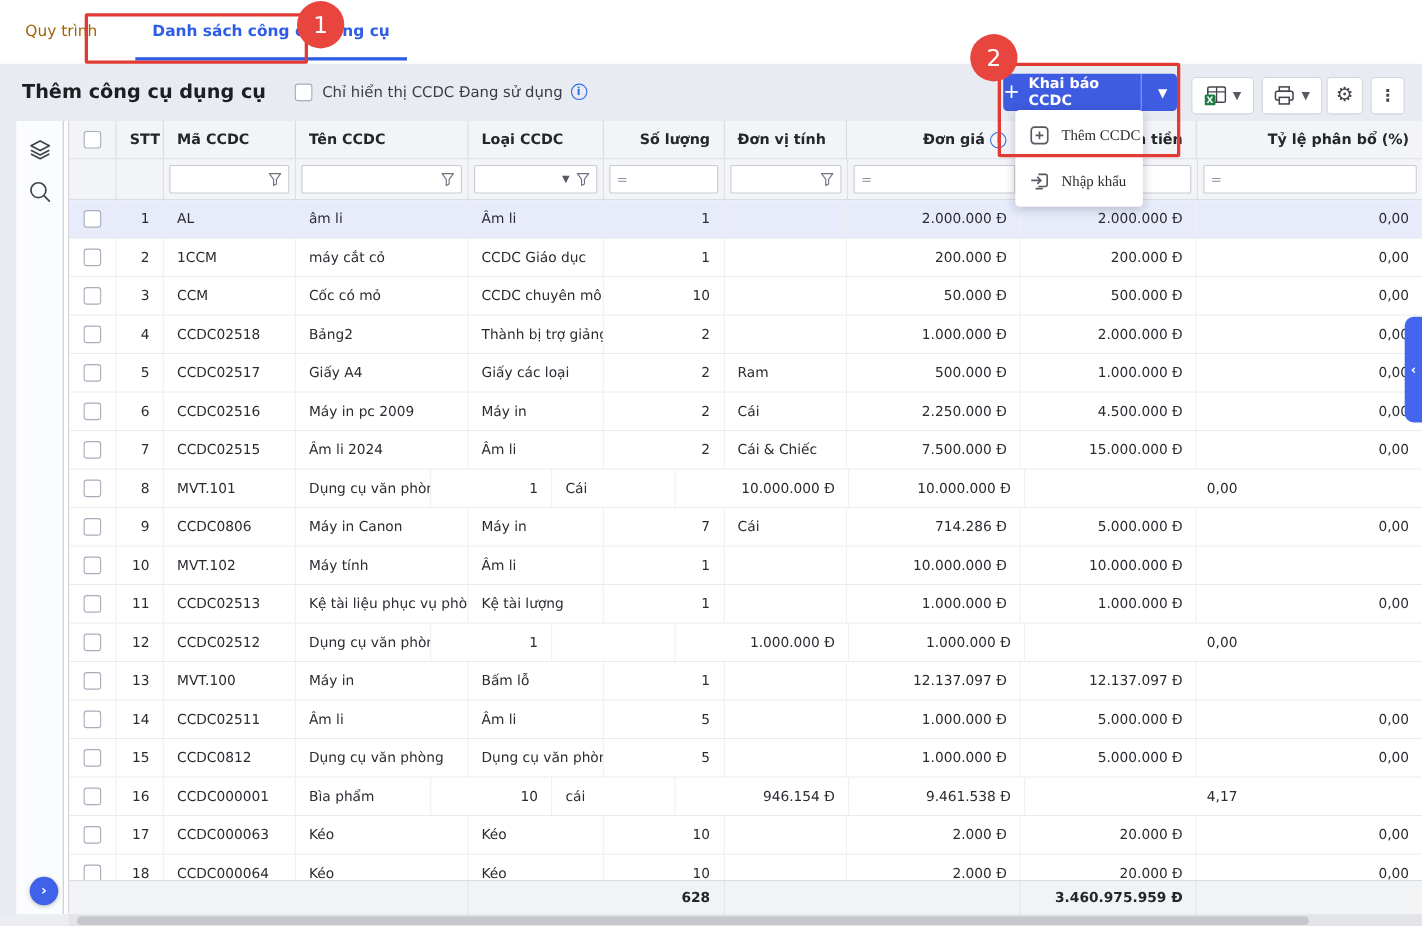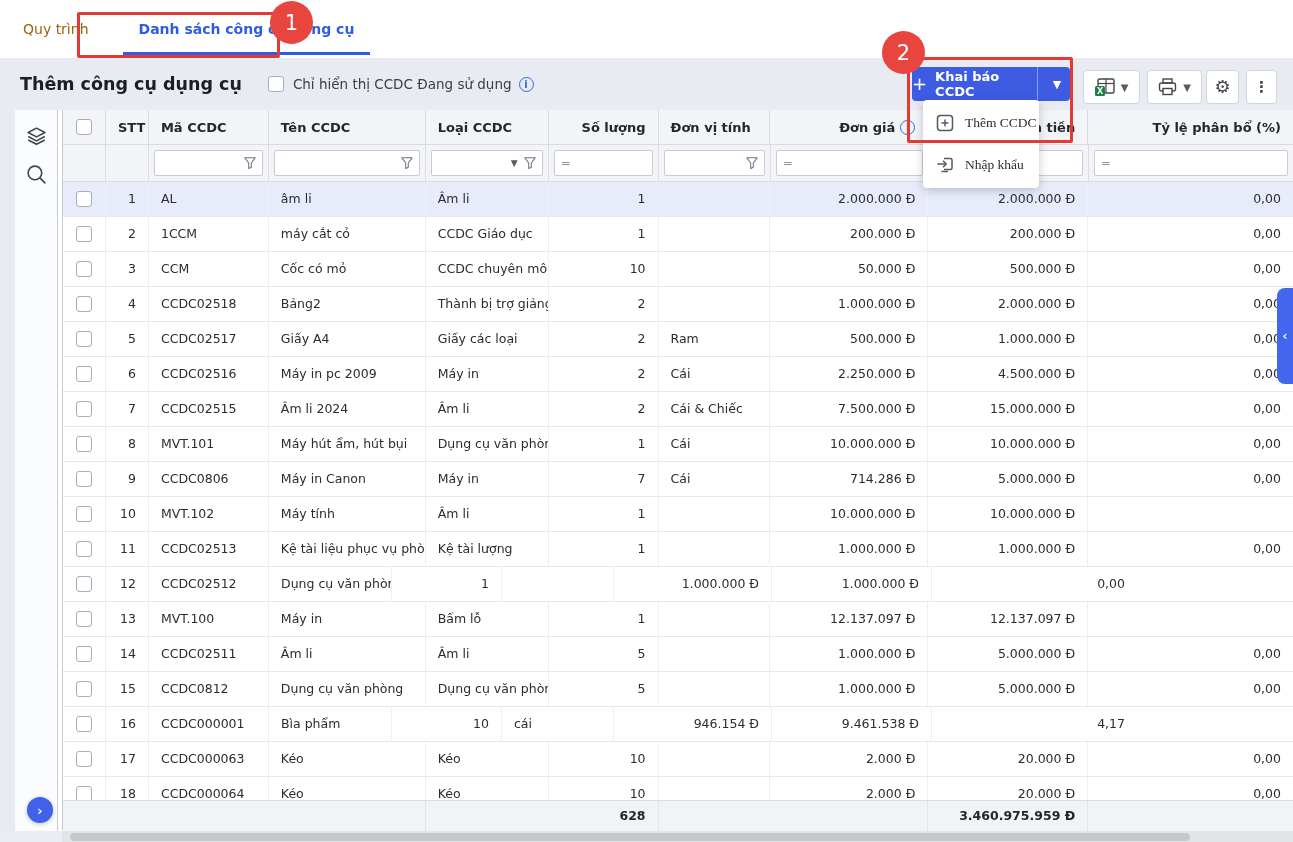--- a/index.html
+++ b/index.html
@@ -10,21 +10,21 @@
   
   .tabs-bar { position:absolute; top:0; left:0; width:100%; height:58px; background:#fff; display:flex; align-items:center; }
   .tab { font-size:14px; color:#a16207; padding:0 10px; height:58px; display:flex; align-items:center; cursor:pointer; }
   .tab.first { margin-left:13px; }
   .tab.active { position:relative; color:#2d5ce5; font-weight:bold; margin-left:22px; padding:0 18px; }
   .tab.active::after { content:""; position:absolute; left:2px; right:2px; bottom:3px; height:3px; background:#2d5ce5; }
 
   
   .title-bar { position:absolute; top:58px; left:0; width:100%; height:52px; background:#e9ebf2; display:flex; align-items:center; }
   .page-title { font-size:17.5px; font-weight:bold; color:#1c1e22; margin-left:20px; white-space:nowrap; }
-  .chk-group { display:flex; align-items:center; margin-left:26px; }
+  .chk-group { display:flex; align-items:flex-start; margin-left:26px; }
   .cb { display:inline-block; width:16px; height:16px; background:#fff; border:1.5px solid #a8adba; border-radius:3px; }
   .chk-label { margin-left:9px; font-size:13.5px; color:#3a3d44; white-space:nowrap; }
   .info-i { display:inline-flex; align-items:center; justify-content:center; width:15px; height:15px; border:1.4px solid #2f6be6; border-radius:50%; color:#2f6be6; font-size:10px; font-weight:bold; margin-left:7px; }
 
   
   .btn-blue { position:absolute; left:912px; top:67px; width:158px; height:34px; background:#3e5ce2; border-radius:4px; display:flex; color:#fff; }
   .btn-blue .main { flex:1; display:flex; align-items:center; justify-content:center; border-right:1px solid rgba(255,255,255,.4); cursor:pointer; }
   .btn-blue .plus { font-size:18px; font-weight:normal; margin-right:8px; line-height:1; }
   .btn-blue .lbl { font-size:13px; font-weight:bold; }
   .btn-blue .caret-part { width:32px; display:flex; align-items:center; justify-content:center; cursor:pointer; }
@@ -354,21 +354,20 @@
           <div class="bc c7 r">7.500.000 Đ</div>
           <div class="bc c8 r">15.000.000 Đ</div>
           <div class="bc c9 r">0,00</div>
         </div>
         <div class="t-row">
           <div class="bc cbc c0">
             <span class="cb"></span>
           </div>
           <div class="bc c1 r">8</div>
           <div class="bc c2">MVT.101</div>
-          <div class="bc c3">Máy hút ẩm, hút bụi</div>
           <div class="bc c4">Dụng cụ văn phòn...</div>
           <div class="bc c5 r">1</div>
           <div class="bc c6">Cái</div>
           <div class="bc c7 r">10.000.000 Đ</div>
           <div class="bc c8 r">10.000.000 Đ</div>
           <div class="bc c9 r">0,00</div>
         </div>
         <div class="t-row">
           <div class="bc cbc c0">
             <span class="cb"></span>

